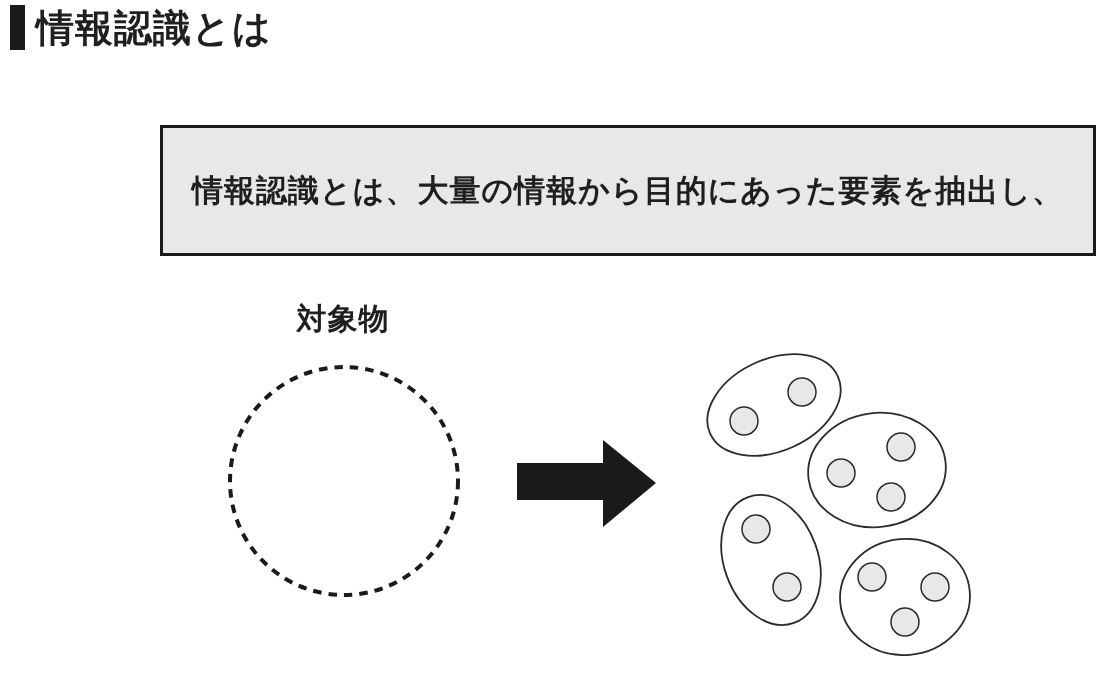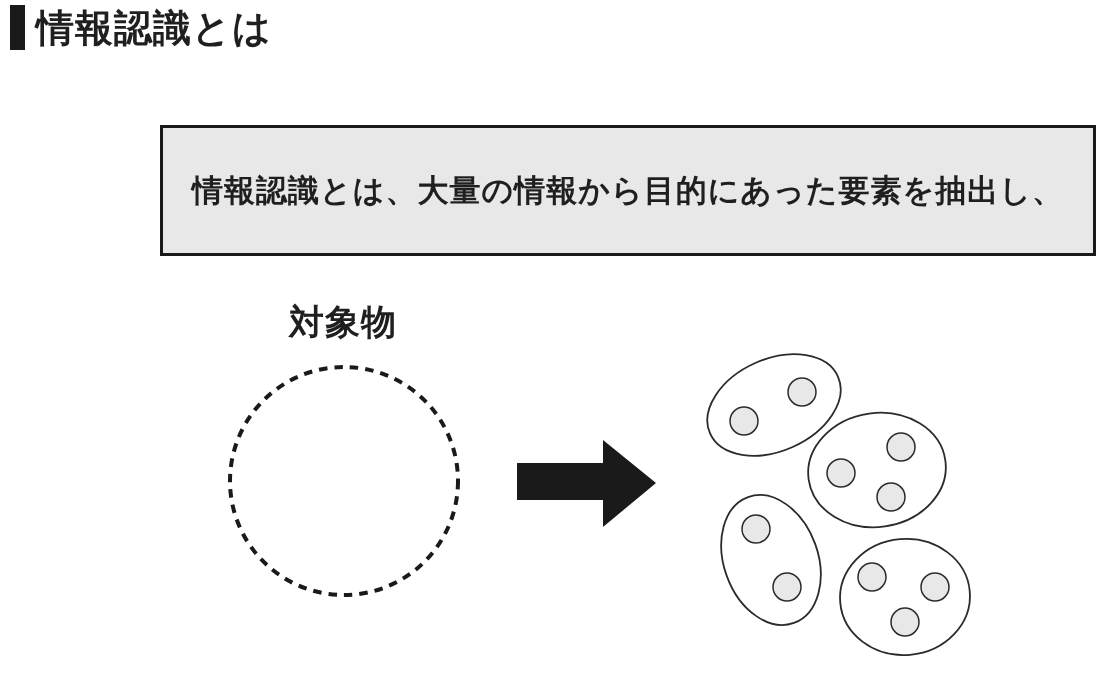--- a/index.html
+++ b/index.html
@@ -51,21 +51,21 @@
     font-size: 31px;
     font-weight: 700;
     line-height: 45px;
     letter-spacing: 1px;
     margin-left: 18px;
   }
   .diagram-label {
     position: absolute;
     top: 299px;
     transform: translateX(-50%);
-    font-size: 35px;
+    font-size: 30px;
     font-weight: 700;
     letter-spacing: 1px;
     white-space: nowrap;
   }
   .label-left  { left: 343px; }
   .label-right { left: 835px; }
   .diagram-svg {
     position: absolute;
     left: 0;
     top: 0;

